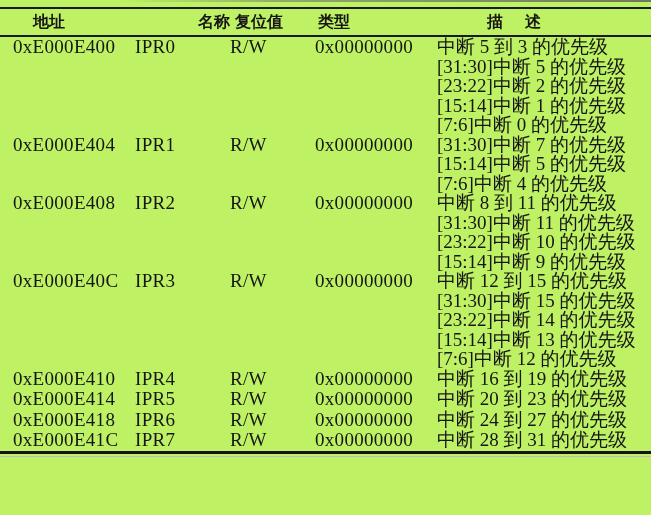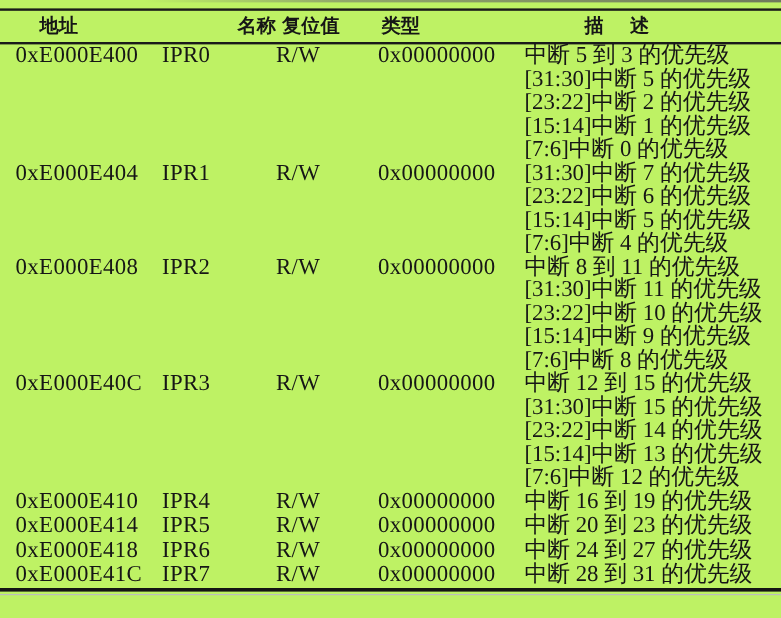--- a/index.html
+++ b/index.html
@@ -103,37 +103,35 @@
         </div>
       </div>
 
       <div class="grid-row row block">
         <div class="cell c-address">0xE000E404</div>
         <div class="cell c-name">IPR1</div>
         <div class="cell c-type">R/W</div>
         <div class="cell c-reset">0x00000000</div>
         <div class="cell c-desc">
           <div class="desc-line">[31:30]中断 7 的优先级</div>
-          <div class="desc-line">[23:22]中断 6 的优先级</div>
           <div class="desc-line">[15:14]中断 5 的优先级</div>
           <div class="desc-line">[7:6]中断 4 的优先级</div>
         </div>
       </div>
 
       <div class="grid-row row block">
         <div class="cell c-address">0xE000E408</div>
         <div class="cell c-name">IPR2</div>
         <div class="cell c-type">R/W</div>
         <div class="cell c-reset">0x00000000</div>
         <div class="cell c-desc">
           <div class="desc-line">中断 8 到 11 的优先级</div>
           <div class="desc-line">[31:30]中断 11 的优先级</div>
           <div class="desc-line">[23:22]中断 10 的优先级</div>
           <div class="desc-line">[15:14]中断 9 的优先级</div>
-          <div class="desc-line">[7:6]中断 8 的优先级</div>
         </div>
       </div>
 
       <div class="grid-row row block">
         <div class="cell c-address">0xE000E40C</div>
         <div class="cell c-name">IPR3</div>
         <div class="cell c-type">R/W</div>
         <div class="cell c-reset">0x00000000</div>
         <div class="cell c-desc">
           <div class="desc-line">中断 12 到 15 的优先级</div>

